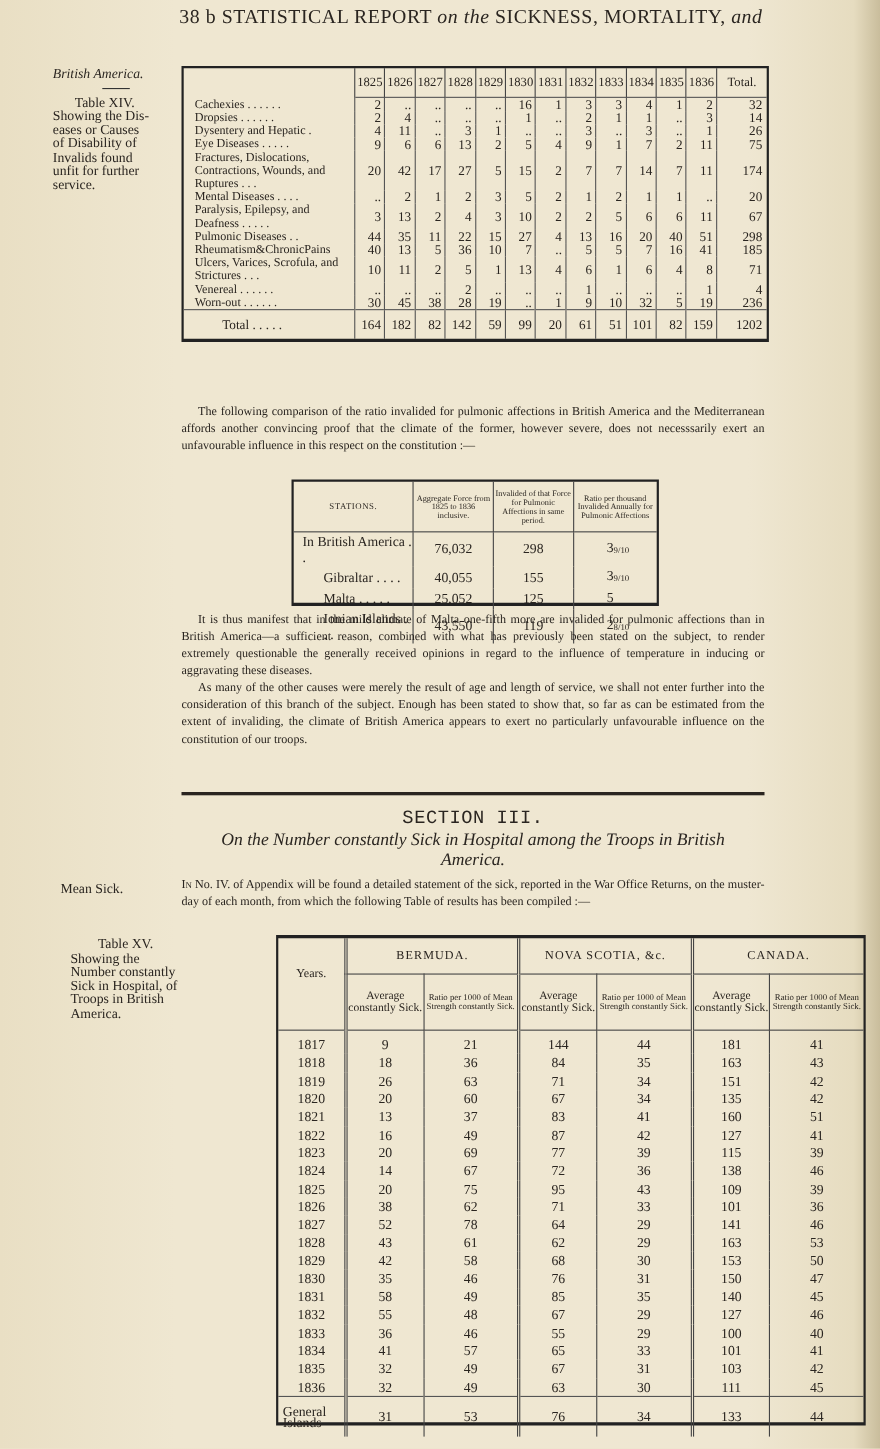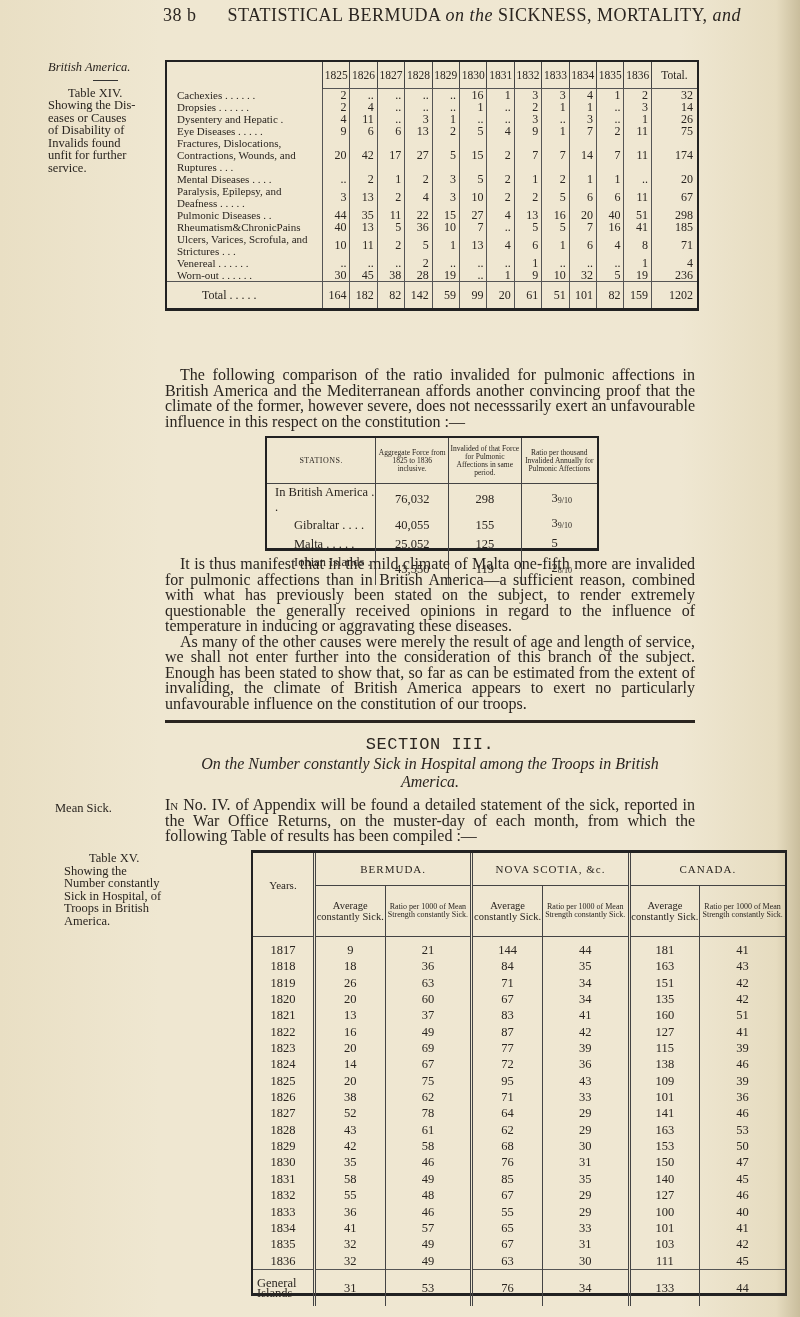--- a/index.html
+++ b/index.html
@@ -12,21 +12,21 @@
   }
   .page-bg {
     position: absolute; inset: 0;
     background: linear-gradient(90deg, #e9dfc4 0%, #efe7d1 20%, #efe7d2 85%, #e6dcc0 97%, #c9bd9c 100%);
   }
   .abs { position: absolute; }
   .running-head {
     left: 163px; top: 5px; font-size: 18px; letter-spacing: 0.5px;
     font-family: "Liberation Serif", serif; white-space: nowrap;
   }
-  .running-head .pg { margin-right: 26px; }
+  .running-head .pg { }
   .running-head i { font-style: italic; }
   .margin { font-family: "Liberation Serif", serif; font-size: 12.5px; line-height: 12.5px; }
   .margin .it { font-style: italic; }
   .margin .rule { width: 25px; border-top: 1.5px solid #333; margin: 6px 0 6px 45px; }
   .margin .tt { padding-left: 20px; }
 
   table { border-collapse: collapse; }
   .t14 {
     position: absolute; left: 165px; top: 60px; width: 530px; height: 122px;
     border: 2px solid #222; border-bottom-width: 3px;
@@ -37,21 +37,21 @@
   .t14 th.lab { border-bottom: none; }
   .t14 td { border-right: 1px solid #555; padding: 0 3px 0 0; text-align: right; line-height: 12px; vertical-align: middle; }
   .t14 td.lab { text-align: left; padding-left: 10px; line-height: 12px; }
   .t14 td.tot { text-align: right; padding-right: 4px; }
   .t14 tr.totrow td { border-top: 1px solid #555; height: 26px; }
   .t14 .col-total { width: 45px; }
   .t14 th:last-child, .t14 td:last-child { border-right: none; }
 
   .para {
     left: 165px; width: 530px; font-family: "Liberation Serif", serif;
-    font-size: 16px; line-height: 15.5px; text-align: justify;
+    font-size: 11px; line-height: 15.5px; text-align: justify;
   }
   .para p { margin: 0; text-indent: 15px; }
   .para p.noind { text-indent: 0; }
 
   
   .ts {
     position: absolute; left: 265px; top: 436px; width: 330px; height: 110px;
     border: 2px solid #222; border-bottom-width: 3px;
     font-family: "Liberation Serif", serif;
   }
@@ -84,21 +84,21 @@
   .t15 td.ga { font-size: 9.5px; line-height: 10px; text-align: left; padding-left: 4px; }
   .frac { font-size: 8px; vertical-align: -1px; }
 </style>
 </head>
 <body>
 
 <div class="page-bg"></div>
 
 <div class="abs running-head">
   <span class="pg">38 b</span>
-  <span>STATISTICAL BERMUDA</span>
+  <span>STATISTICAL REPORT</span>
   <i>on the</i>
   <span>SICKNESS, MORTALITY,</span>
   <i>and</i>
 </div>
 
 <div class="abs margin" style="left:48px; top:61px; width:110px;">
   <div class="it">British America.</div>
   <div class="rule"></div>
   <div class="tt">Table XIV.</div>
   <div>Showing the Dis-</div>

